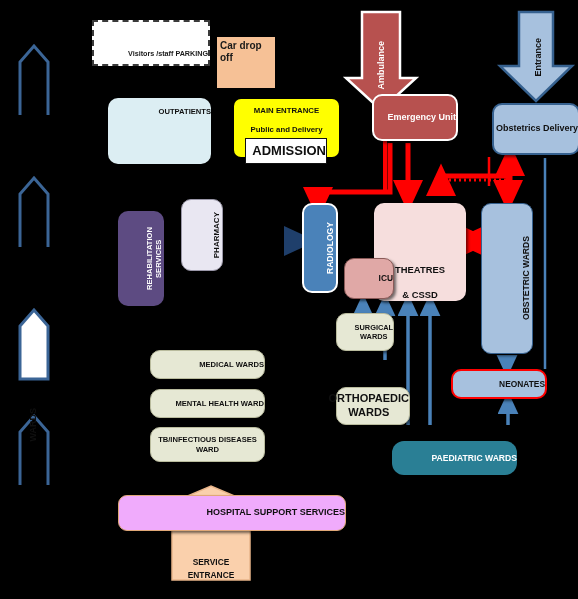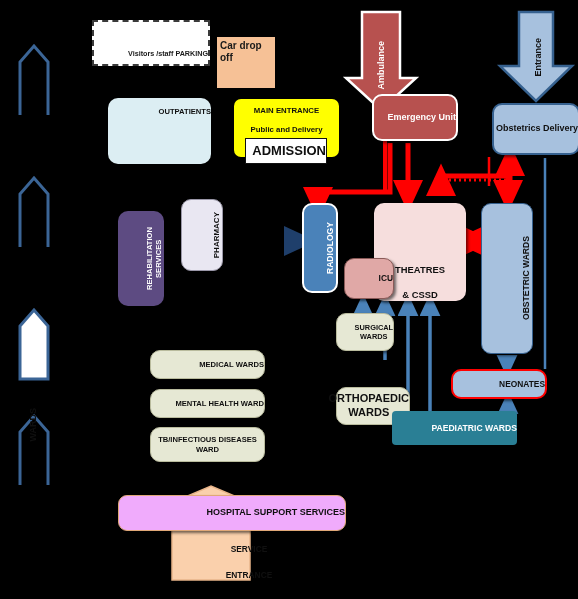--- a/index.html
+++ b/index.html
@@ -51,26 +51,26 @@
   #medwards{left:150px;top:350px;width:115px;height:29px;background:#e6e8d4;
       color:#101010;font-size:7.6px;border:1px solid #b9bb9d;}
   #mentalward{left:150px;top:389px;width:115px;height:29px;background:#e6e8d4;
       color:#101010;font-size:7.6px;border:1px solid #b9bb9d;}
   #tbward{left:150px;top:427px;width:115px;height:35px;background:#e6e8d4;
       color:#101010;font-size:7.6px;border:1px solid #b9bb9d;padding:0 5px;}
   #surgical{left:336px;top:313px;width:58px;height:38px;background:#e6e8d4;
       color:#101010;font-size:7.4px;border:1px solid #b9bb9d;padding-left:48px;}
   #ortho{left:336px;top:365px;width:74px;height:38px;background:#e6e8d4;
       color:#101010;font-size:11px;border:1px solid #b9bb9d;margin-top:22px;}
-  #paediatric{left:392px;top:411px;width:125px;height:34px;background:#2a7f95;
-      color:#fff;font-size:8.6px;border-radius:4px;}
+  #paediatric{left:392px;top:441px;width:125px;height:34px;background:#2a7f95;
+      color:#fff;font-size:8.6px;border-radius:12px;}
   #hss{left:118px;top:495px;width:228px;height:36px;background:#f0abfc;
       color:#101010;font-size:9px;border:1px solid #e0a878;border-radius:9px;}
   #serviceentrance{left:172px;top:546px;width:78px;height:34px;
-      color:#101010;font-size:8.4px;flex-direction:column;gap:15px;background:transparent;margin-left:38px;}
+      color:#101010;font-size:8.4px;flex-direction:column;gap:2px;background:transparent;}
   #wardslabel{position:absolute;left:18px;top:405px;width:30px;height:40px;
       color:#101010;font-size:9px;font-weight:bold;display:flex;
       align-items:center;justify-content:center;}
   #ambulancelbl{position:absolute;left:371px;top:30px;width:20px;height:70px;
       color:#fff;font-size:9px;font-weight:bold;display:flex;
       align-items:center;justify-content:center;}
   #entrancelbl{position:absolute;left:528px;top:22px;width:20px;height:70px;
       color:#101010;font-size:9px;font-weight:bold;display:flex;
       align-items:center;justify-content:center;}
 </style>

